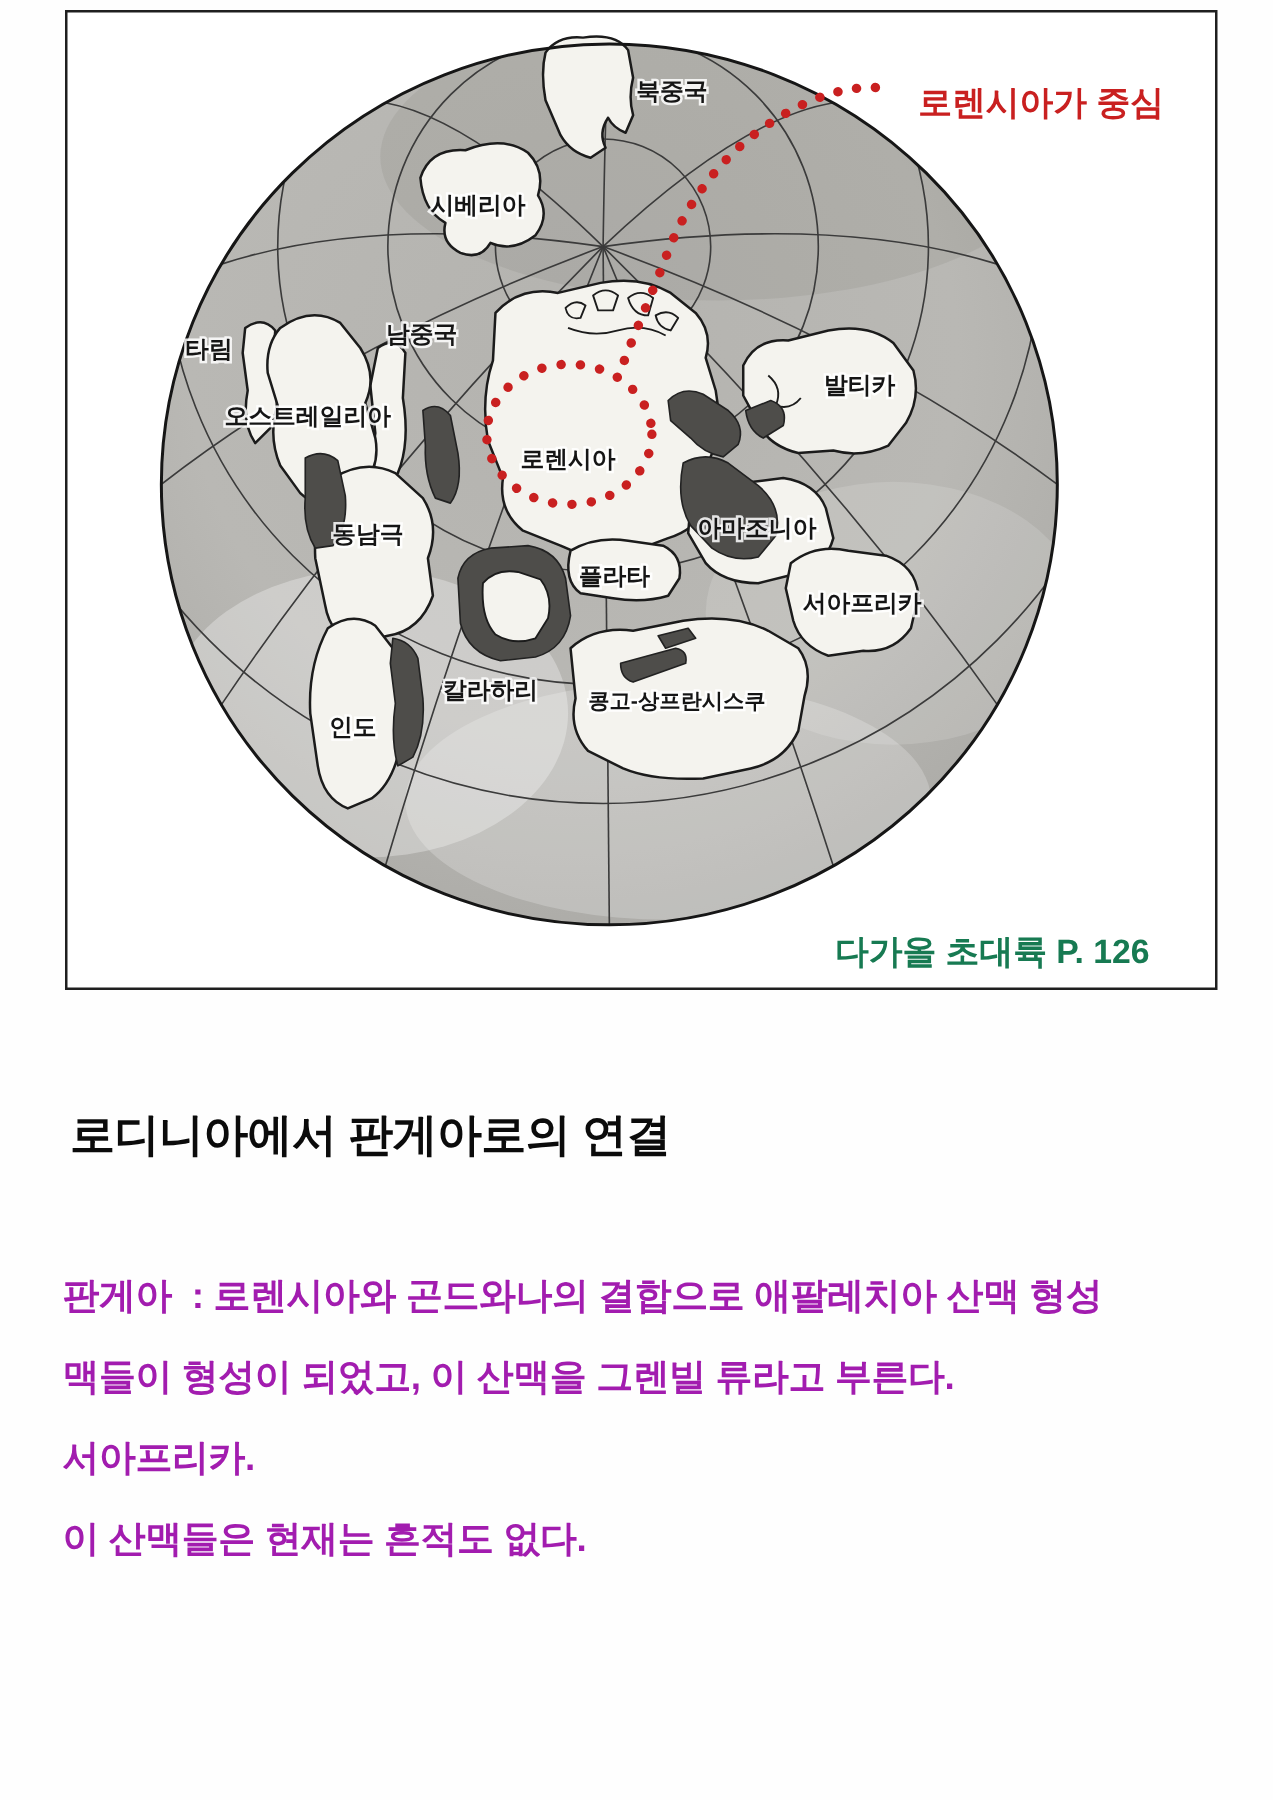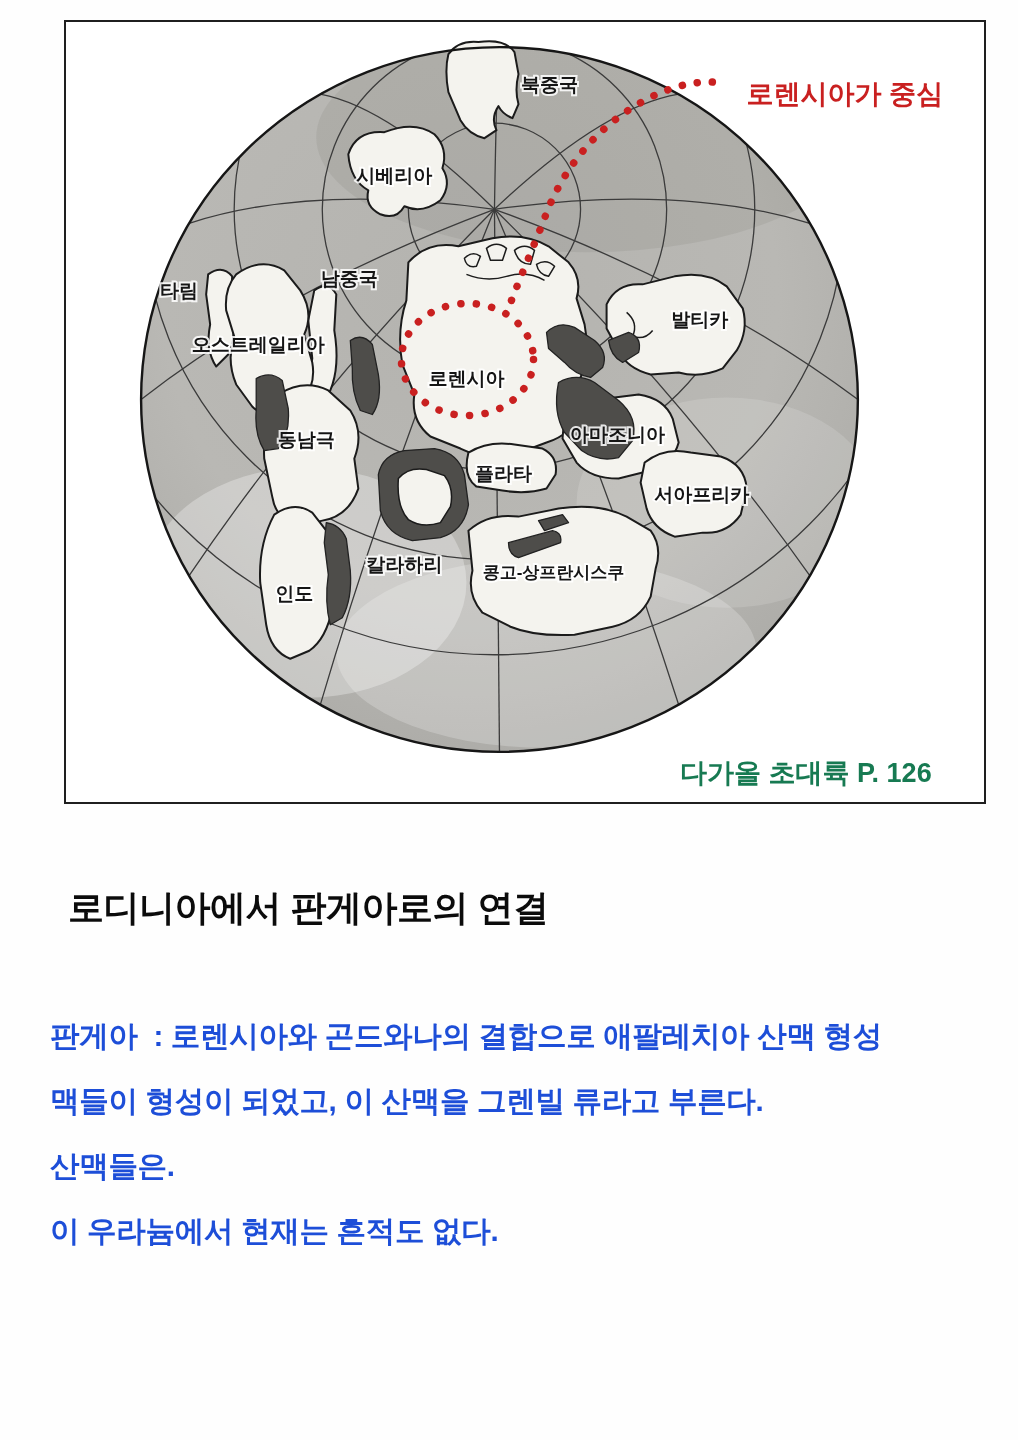--- a/index.html
+++ b/index.html
@@ -23,37 +23,37 @@
     font-size:27px;font-weight:700;fill:#c92020;
     text-anchor:middle;dominant-baseline:middle;
     font-family:"Liberation Sans","DejaVu Sans",sans-serif;
   }
   .green-caption{
     font-size:27px;font-weight:700;fill:#177a52;
     text-anchor:middle;dominant-baseline:middle;
     font-family:"Liberation Sans","DejaVu Sans",sans-serif;
   }
   .doc-heading{
-    position:absolute;left:68px;top:884px;width:900px;
+    position:absolute;left:56px;top:884px;width:900px;
     font-size:36px;font-weight:700;color:#0b0b0b;letter-spacing:-0.5px;
   }
   .doc-body{
-    position:absolute;left:50px;top:1004px;width:940px;color:#1d4ed8;
+    position:absolute;left:50px;top:1004px;width:940px;color:#a21caf;
   }
   .doc-line{
     height:65px;display:flex;align-items:center;
     font-size:29.5px;font-weight:700;white-space:pre;letter-spacing:-0.3px;
   }
 </style>
 </head>
 <body>
 
 <div class="page">
 
-  <figure class="map-figure" style="margin:12px;">
+  <figure class="map-figure" style="margin:0;">
     <svg viewBox="0 0 917 779">
       <defs>
         <radialGradient id="oceanGrad" cx="46%" cy="36%" r="78%">
           <stop offset="0%" stop-color="#b4b3af"></stop>
           <stop offset="55%" stop-color="#b9b8b4"></stop>
           <stop offset="100%" stop-color="#a6a5a1"></stop>
         </radialGradient>
         <clipPath id="globeClip">
           <ellipse cx="433" cy="377" rx="358" ry="352"></ellipse>
         </clipPath>
@@ -156,17 +156,17 @@
 
       <text class="green-caption" x="739" y="752">다가올 초대륙 P. 126</text>
     </svg>
   </figure>
 
   <div class="doc-heading">로디니아에서 판게아로의 연결</div>
 
   <div class="doc-body">
     <div class="doc-line">판게아  : 로렌시아와 곤드와나의 결합으로 애팔레치아 산맥 형성</div>
     <div class="doc-line">맥들이 형성이 되었고, 이 산맥을 그렌빌 류라고 부른다.</div>
-    <div class="doc-line">산맥들은.</div>
-    <div class="doc-line">이 우라늄에서 현재는 흔적도 없다.</div>
+    <div class="doc-line">서아프리카.</div>
+    <div class="doc-line">이 산맥들은 현재는 흔적도 없다.</div>
   </div>
 
 </div>
 
 </body></html>

